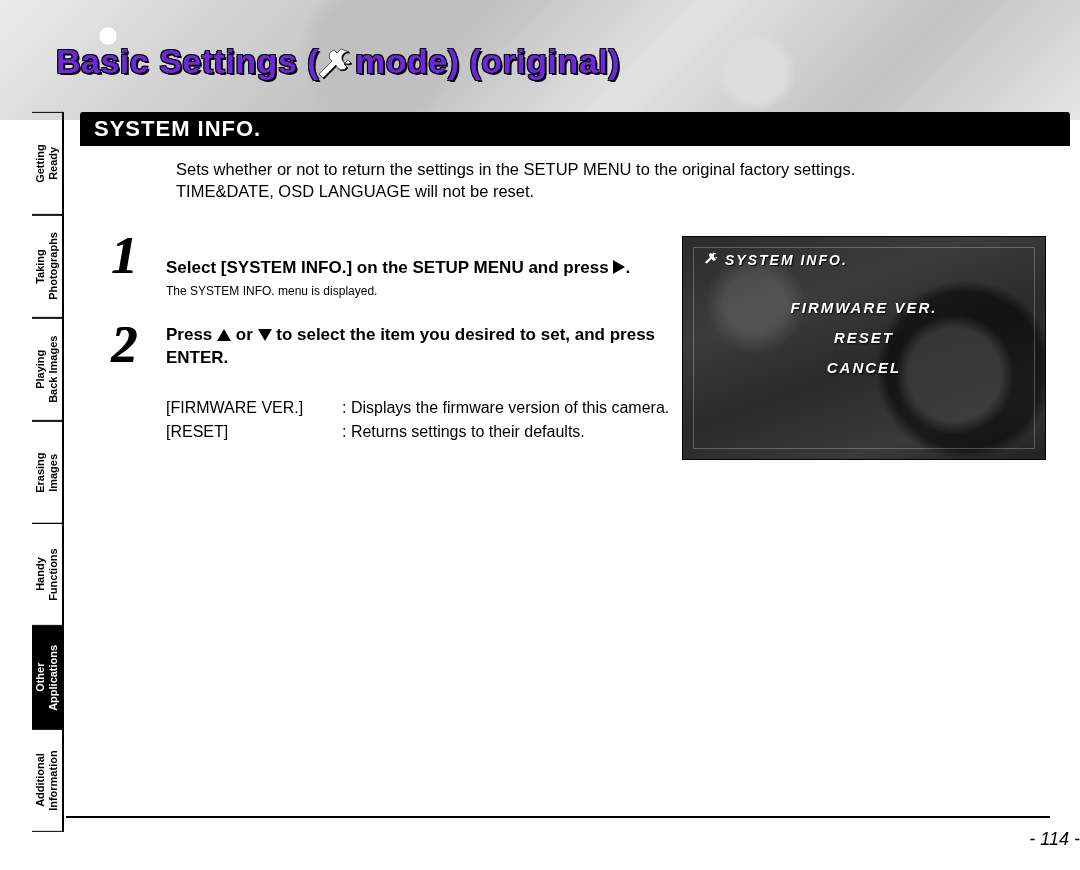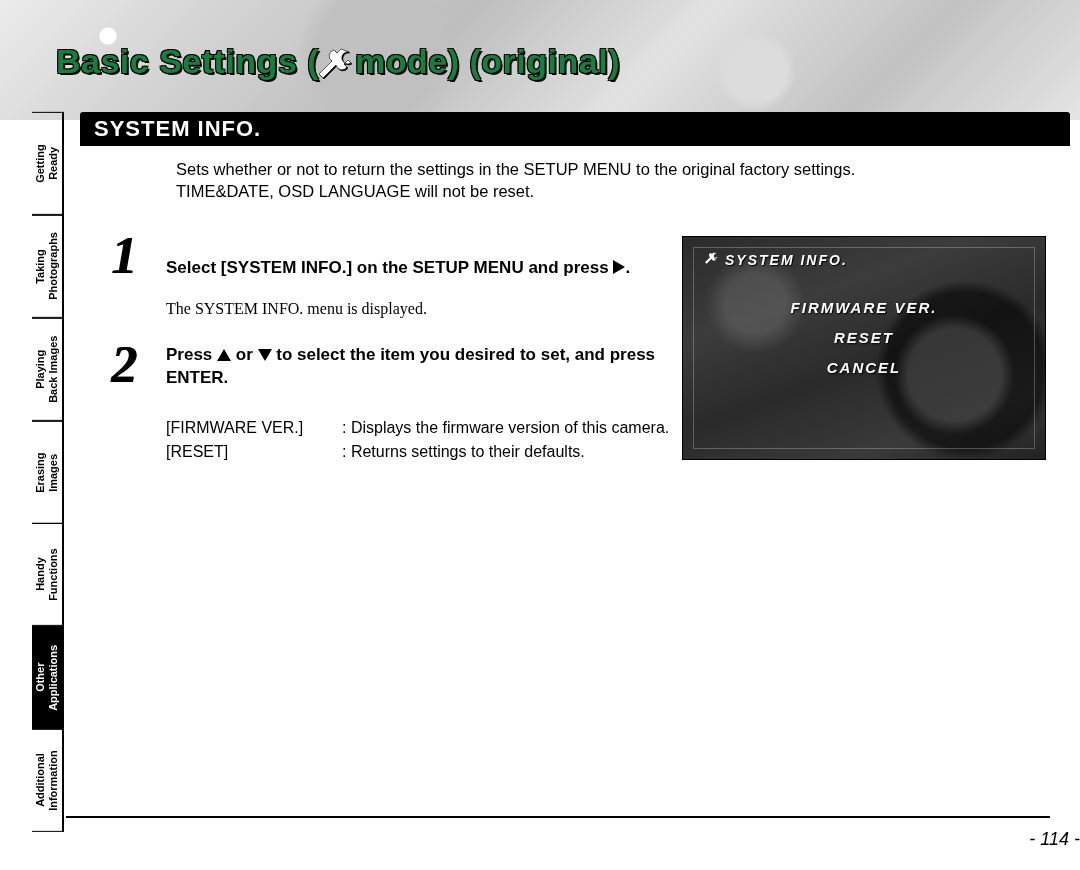--- a/index.html
+++ b/index.html
@@ -20,21 +20,21 @@
       radial-gradient(circle at 70% 60%, #d8d8d8 0 30px, transparent 40px),
       radial-gradient(circle at 35% 45%, #bdbdbd 0 60px, transparent 80px),
       linear-gradient(135deg, #e6e6e6 0%, #cfcfcf 20%, #bbb 40%, #ddd 60%, #bfbfbf 80%, #e0e0e0 100%);
     filter: contrast(1.05);
   }
   .title-band {
     position: absolute;
     top: 42px; left: 56px;
     font-size: 34px;
     font-weight: 700;
-    color: #15803d;
+    color: #6d28d9;
     text-shadow: 2px 2px 0 #000, -1px -1px 0 #000, 1px -1px 0 #000, -1px 1px 0 #000;
     letter-spacing: 0.5px;
     display: flex;
     align-items: center;
   }
   .wrench-icon { display:inline-block; width:36px; height:30px; position:relative; }
   .wrench-icon svg { filter: drop-shadow(1px 1px 0 #000); }
 
   
   .side-tabs {
@@ -116,23 +116,22 @@
     color: #000;
     text-shadow: 1px 0 0 #000;
   }
   .step-body { flex: 1; max-width: 500px; }
   .step-head {
     font-weight: 700;
     font-size: 17px;
     line-height: 1.35;
   }
   .step-sub {
-    margin-top: 20px;
-    font-size: 16px;
-    font-family: Liberation Serif, serif;
+    margin-top: 4px;
+    font-size: 12px;
   }
   .tri-right, .tri-up, .tri-down {
     display: inline-block;
     width: 0; height: 0;
     vertical-align: -1px;
   }
   .tri-right { border-top: 7px solid transparent; border-bottom: 7px solid transparent; border-left: 12px solid #000; }
   .tri-up    { border-left: 7px solid transparent; border-right: 7px solid transparent; border-bottom: 12px solid #000; }
   .tri-down  { border-left: 7px solid transparent; border-right: 7px solid transparent; border-top: 12px solid #000; }
 

